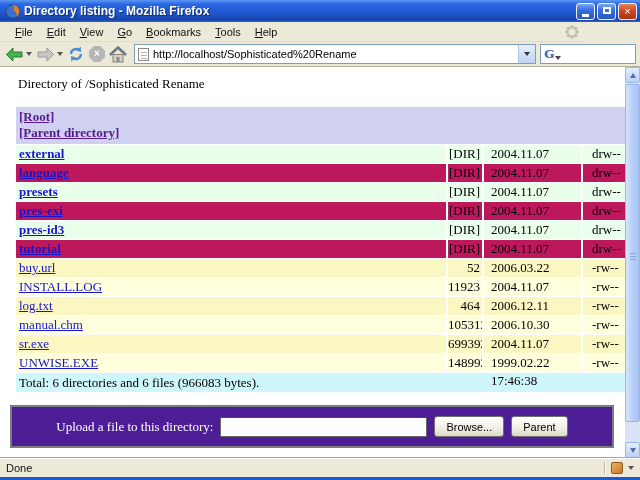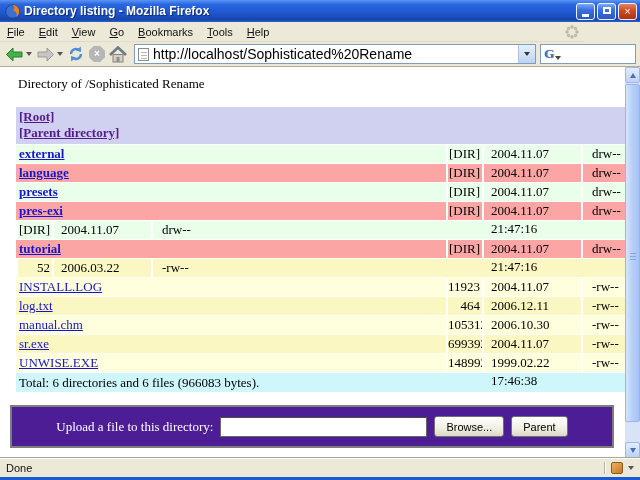--- a/index.html
+++ b/index.html
@@ -16,39 +16,39 @@
   .winbtns{display:flex;gap:2px;}
   .winbtn{width:19px;height:17px;border:1px solid #eef2ff;border-radius:3px;color:#fff;
     font-size:11px;line-height:14px;text-align:center;
     background:linear-gradient(180deg,#7da9f5 0%,#3a6fe0 40%,#2a56c4 100%);}
   .winbtn.close{background:linear-gradient(180deg,#e8825c 0%,#cc4a24 45%,#ad330f 100%);}
   .winbtn .min-glyph{display:block;width:7px;height:3px;background:#fff;margin:10px auto 0;}
   .winbtn .rest-glyph{display:block;width:8px;height:7px;border:2px solid #fff;margin:3px auto 0;}
 
   
   .menubar{position:absolute;top:22px;left:0;width:584px;height:20px;background:#ece9d8;
-    display:flex;align-items:center;padding-left:0;border-bottom:1px solid #e0dcc8;font-size:11px;}
+    display:flex;align-items:center;padding-left:8px;border-bottom:1px solid #e0dcc8;font-size:11px;}
   .menu-item{padding:2px 7px;color:#111;}
   .throbber{margin-left:auto;margin-right:4px;width:16px;height:16px;opacity:.8;}
 
   
   .toolbar{position:absolute;top:42px;left:0;width:640px;height:25px;background:#ece9d8;
     display:flex;align-items:center;padding:0 4px;border-bottom:1px solid #b4ae98;}
   .tbtn{display:flex;align-items:center;margin-right:2px;padding:1px;}
   .caret{width:0;height:0;border-left:3px solid transparent;border-right:3px solid transparent;
     border-top:4px solid #555;margin-left:2px;}
   .stop-oct{width:16px;height:16px;background:#b6b6b6;color:#fff;font-size:10px;font-weight:bold;
     line-height:16px;text-align:center;
     clip-path:polygon(30% 0,70% 0,100% 30%,100% 70%,70% 100%,30% 100%,0 70%,0 30%);}
   .url-wrap{flex:1;height:20px;background:#fff;border:1px solid #7f9db9;display:flex;
     align-items:center;margin:0 4px;padding-left:3px;}
   .page-icon{width:11px;height:13px;background:#fff;border:1px solid #8a8a8a;position:relative;flex:0 0 auto;}
   .page-icon::after{content:"";position:absolute;left:2px;top:3px;width:6px;height:1px;background:#b5b5b5;
     box-shadow:0 3px 0 #b5b5b5,0 6px 0 #b5b5b5;}
-  .url-input{flex:1;border:0;outline:0;font-size:14px;padding:0 4px;height:28px;color:#000;
+  .url-input{flex:1;border:0;outline:0;font-size:11px;padding:0 4px;height:28px;color:#000;
     font-family:"Liberation Sans",sans-serif;background:transparent;}
   .url-drop{width:17px;height:18px;background:linear-gradient(180deg,#e6f0fc,#bcd4f2);
     border-left:1px solid #aac4e0;display:flex;align-items:center;justify-content:center;}
   .url-drop .v{width:0;height:0;border-left:3px solid transparent;border-right:3px solid transparent;
     border-top:4px solid #333;}
   .search-box{width:96px;height:20px;background:#fff;border:1px solid #7f9db9;display:flex;
     align-items:center;padding-left:3px;}
   .g-logo{font-weight:bold;font-size:13px;color:#3a6fd8;font-family:"Liberation Serif",serif;
     text-shadow:1px 0 0 #c93;line-height:14px;}
   .g-caret{width:0;height:0;border-left:3px solid transparent;border-right:3px solid transparent;
@@ -56,21 +56,21 @@
 
   
   .content{position:absolute;top:67px;left:0;width:625px;height:391px;background:#fff;
     font-family:"Liberation Serif",serif;font-size:13px;color:#000;overflow:hidden;}
   .heading{margin:9px 0 12px 18px;}
   .listing{margin:15px 0 0 16px;width:613px;}
   .nav-block{background:#d0d0f0;padding:2px 0 3px 3px;}
   .nav-block a{display:block;color:#551a8b;font-weight:bold;text-decoration:underline;
     line-height:16px;cursor:pointer;}
   .row{display:flex;height:18px;line-height:18px;margin-top:1px;}
-  .row.dir.light{background:#eaffea;} .row.dir.dark{background:#fca5a5;}
+  .row.dir.light{background:#eaffea;} .row.dir.dark{background:#be185d;}
   .row.file.light{background:#ffffde;} .row.file.dark{background:#fbf7c3;}
   .row .cell{background:inherit;}
   .namecell{flex:1;padding-left:3px;overflow:hidden;}
   .namecell a{color:#1515ce;text-decoration:underline;cursor:pointer;}
   .row.dir .namecell a{font-weight:bold;}
   .sizecell{width:36px;text-align:right;padding-right:2px;border-left:2px solid #fff;}
   .datecell{width:99px;padding-left:7px;border-left:2px solid #fff;}
   .attrcell{width:48px;padding-left:9px;border-left:2px solid #fff;}
   .total-row{background:#cef6fb;height:19px;line-height:19px;padding-left:3px;margin-top:1px;}
 
@@ -224,31 +224,33 @@
           <span class="cell datecell">2004.11.07 21:47:16</span>
           <span class="cell attrcell">drw--</span>
         </div>
         <div class="row dir dark">
           <span class="cell namecell"><a>pres-exi</a></span>
           <span class="cell sizecell">[DIR]</span>
           <span class="cell datecell">2004.11.07 21:47:16</span>
           <span class="cell attrcell">drw--</span>
         </div>
         <div class="row dir light">
+          <span class="cell namecell"><a>pres-id3</a></span>
           <span class="cell sizecell">[DIR]</span>
           <span class="cell datecell">2004.11.07 21:47:16</span>
           <span class="cell attrcell">drw--</span>
         </div>
         <div class="row dir dark">
           <span class="cell namecell"><a>tutorial</a></span>
           <span class="cell sizecell">[DIR]</span>
           <span class="cell datecell">2004.11.07 21:47:16</span>
           <span class="cell attrcell">drw--</span>
         </div>
         <div class="row file dark">
+          <span class="cell namecell"><a>buy.url</a></span>
           <span class="cell sizecell">52</span>
           <span class="cell datecell">2006.03.22 11:09:24</span>
           <span class="cell attrcell">-rw--</span>
         </div>
         <div class="row file light">
           <span class="cell namecell"><a>INSTALL.LOG</a></span>
           <span class="cell sizecell">11923</span>
           <span class="cell datecell">2004.11.07 21:47:18</span>
           <span class="cell attrcell">-rw--</span>
         </div>

